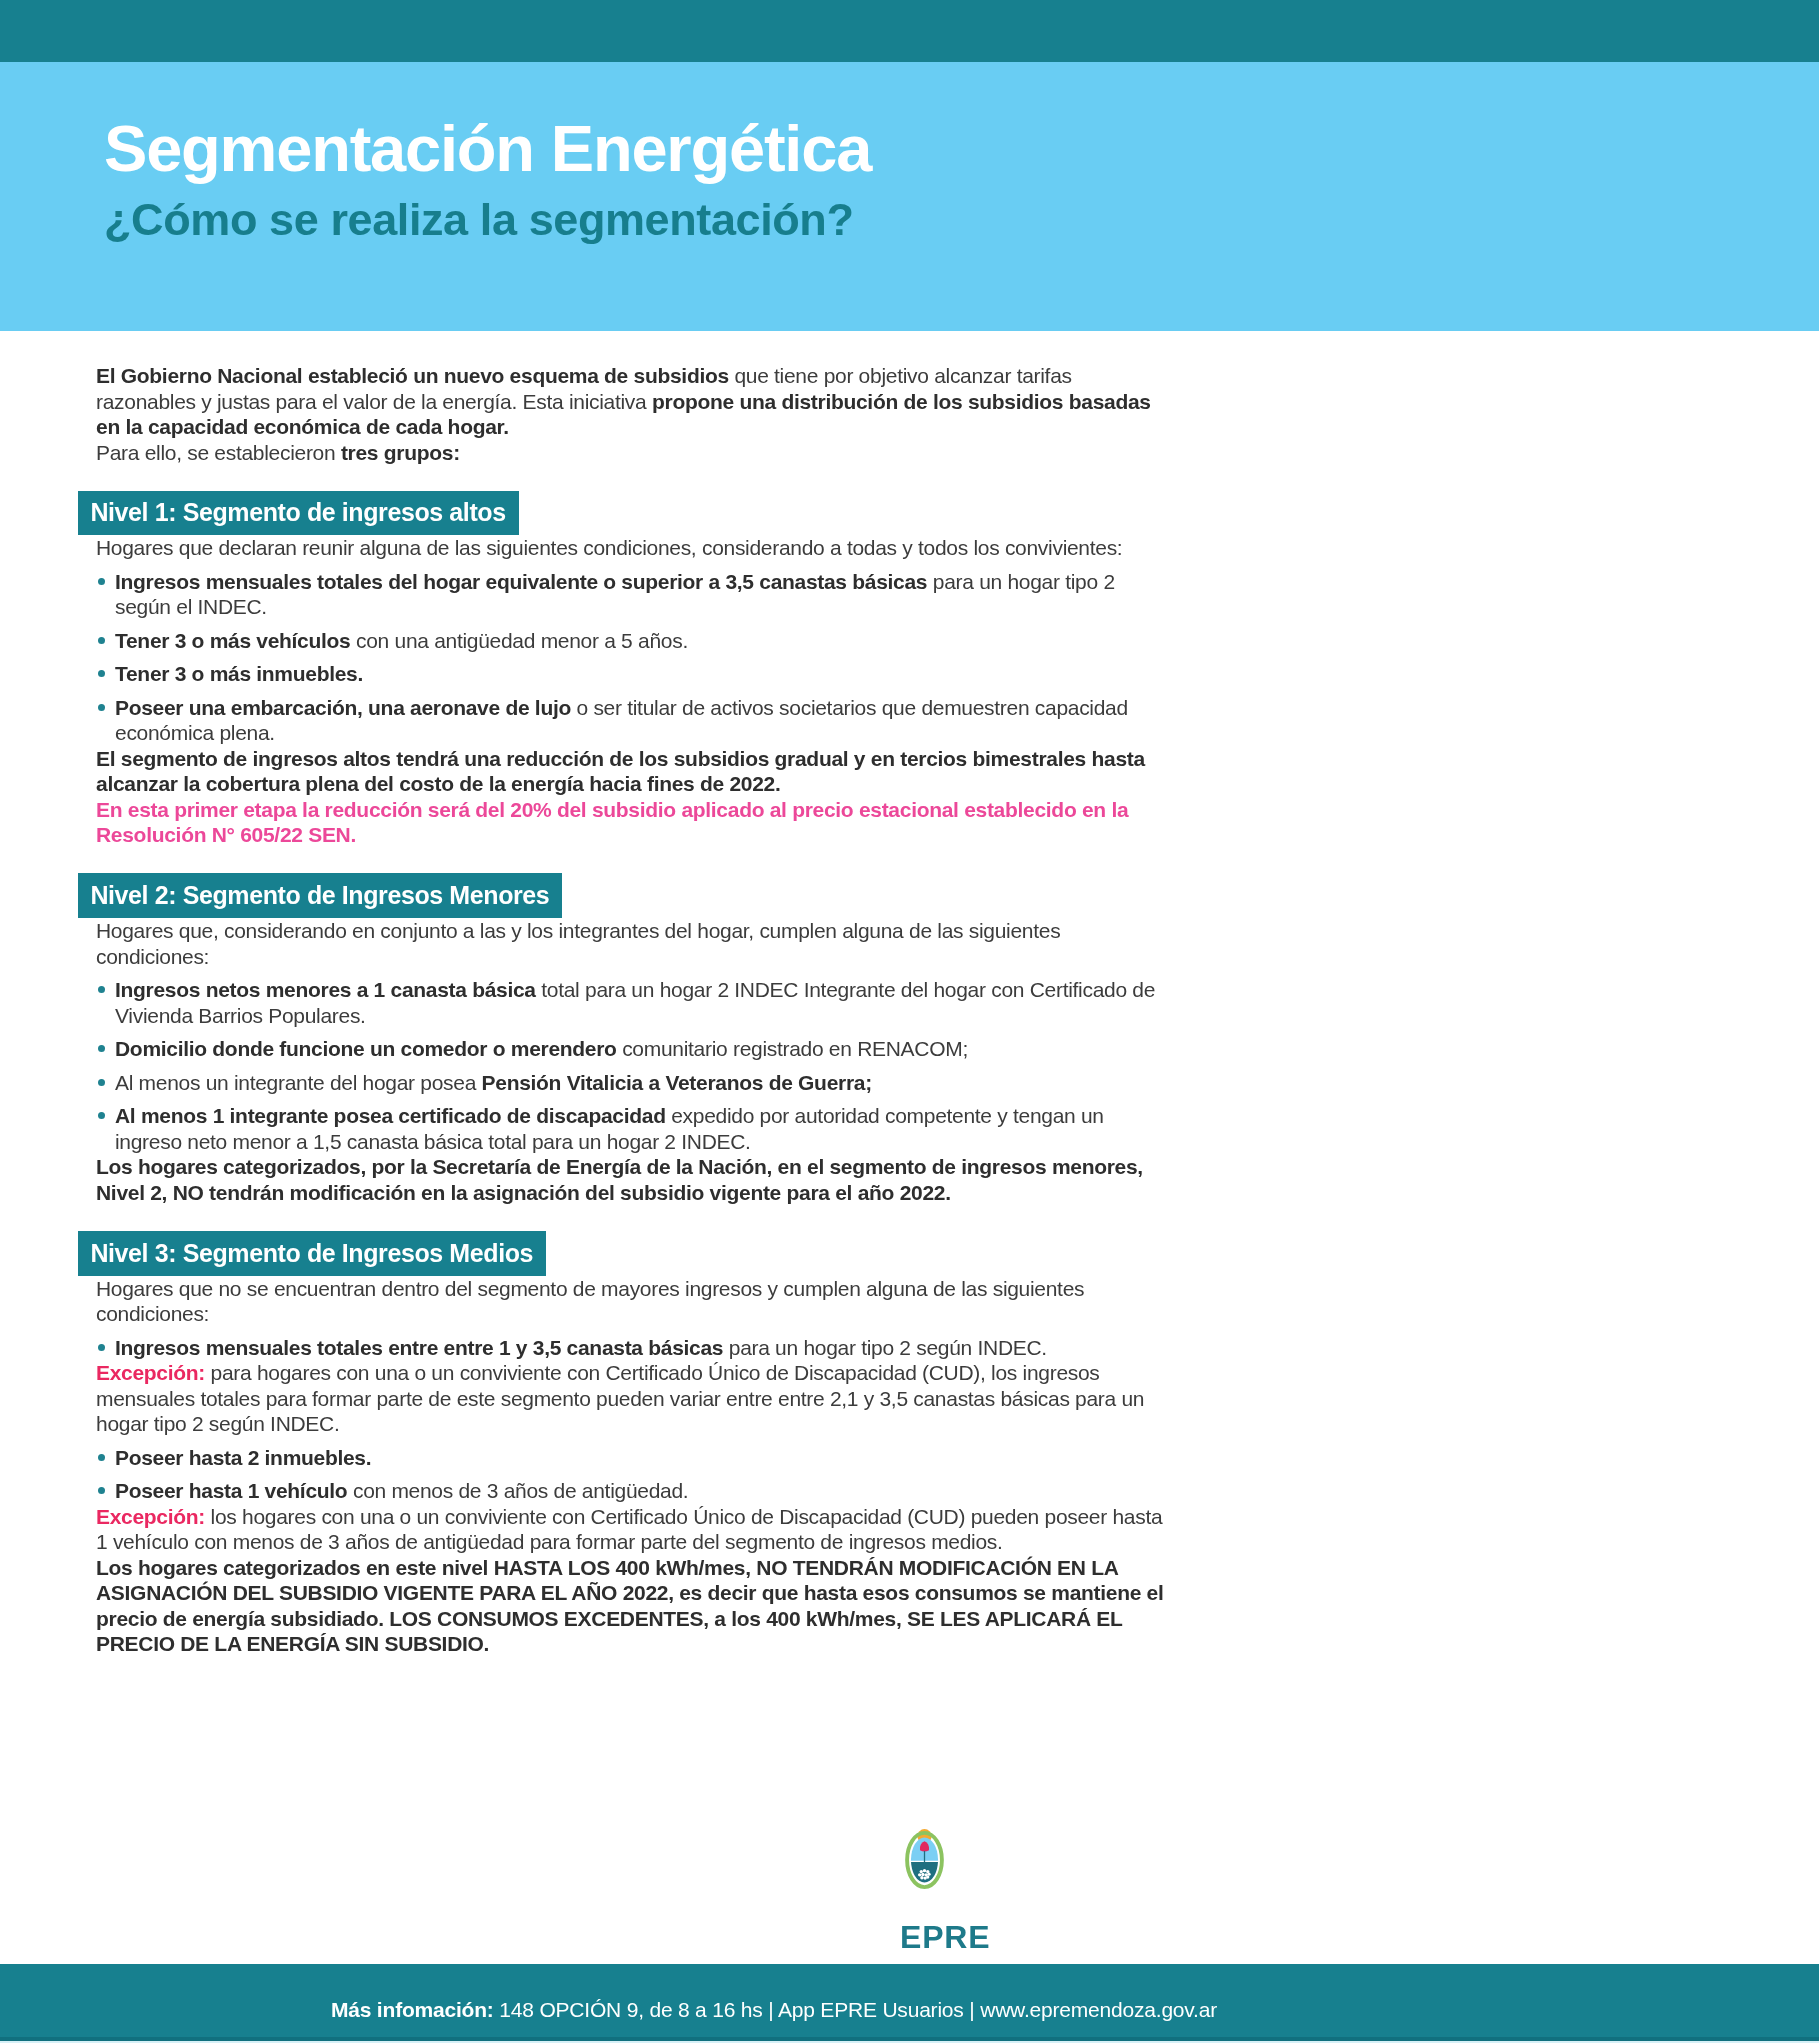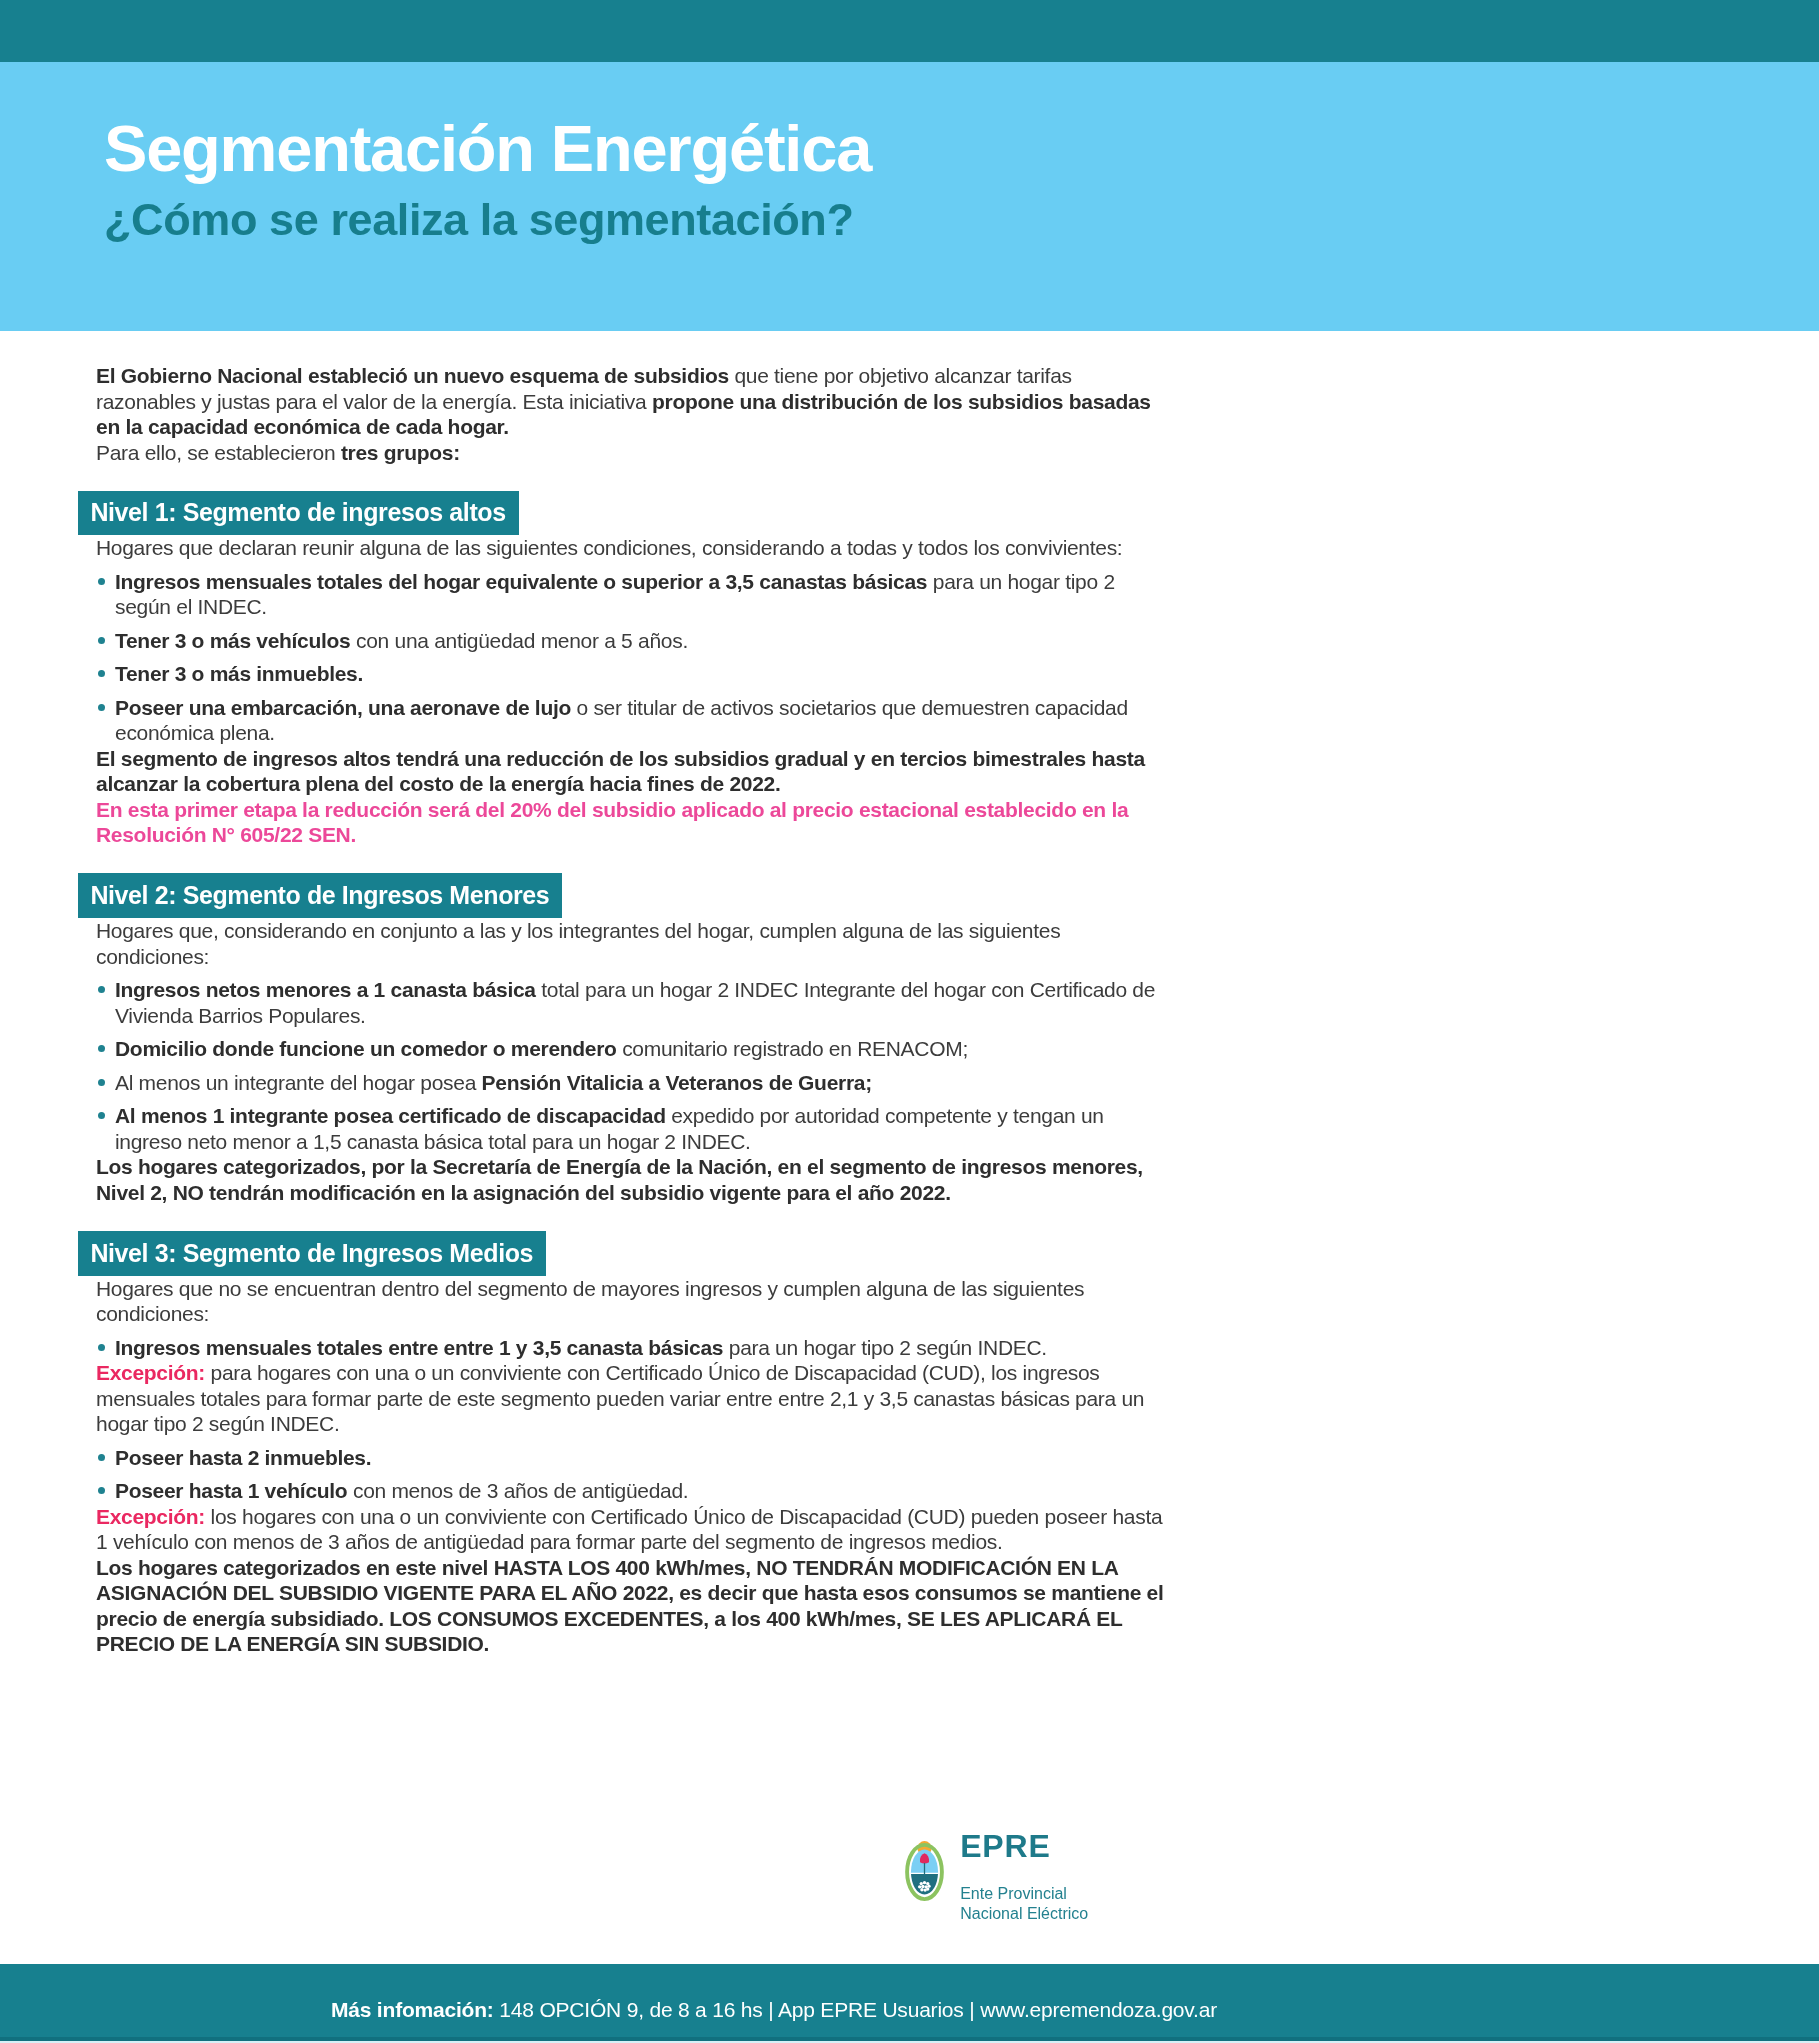--- a/index.html
+++ b/index.html
@@ -48,21 +48,21 @@
     width:7.2px;height:7.2px;border-radius:50%;background:#1F8290;
   }
   .note{margin-top:11.2px;font-weight:bold;color:#2E2E2E;}
   .note2{margin-top:6.4px;font-weight:bold;color:#ec4899;}
   .exception{margin:9.6px 0 0 19px;}
   .exc-label{font-weight:bold;color:#EA2861;}
   .final-note{margin-top:38px;font-weight:bold;color:#2E2E2E;}
   
   .logo{
     position:absolute;left:900px;top:1820px;
-    display:flex;align-items:center;gap:11.2px;
+    display:flex;align-items:flex-start;gap:11.2px;flex-direction:column;
   }
   .logo-text{margin-top:9.6px;}
   .logo-acronym{
     color:#1E7A8A;font-size:32px;font-weight:bold;letter-spacing:0.8px;line-height:1;
   }
   .logo-sub{color:#23818F;font-size:16px;line-height:1.25;margin-top:22px;}
   
   .footerbar{
     position:absolute;left:0;bottom:0;width:1820px;height:79px;
     background:#17808F;

